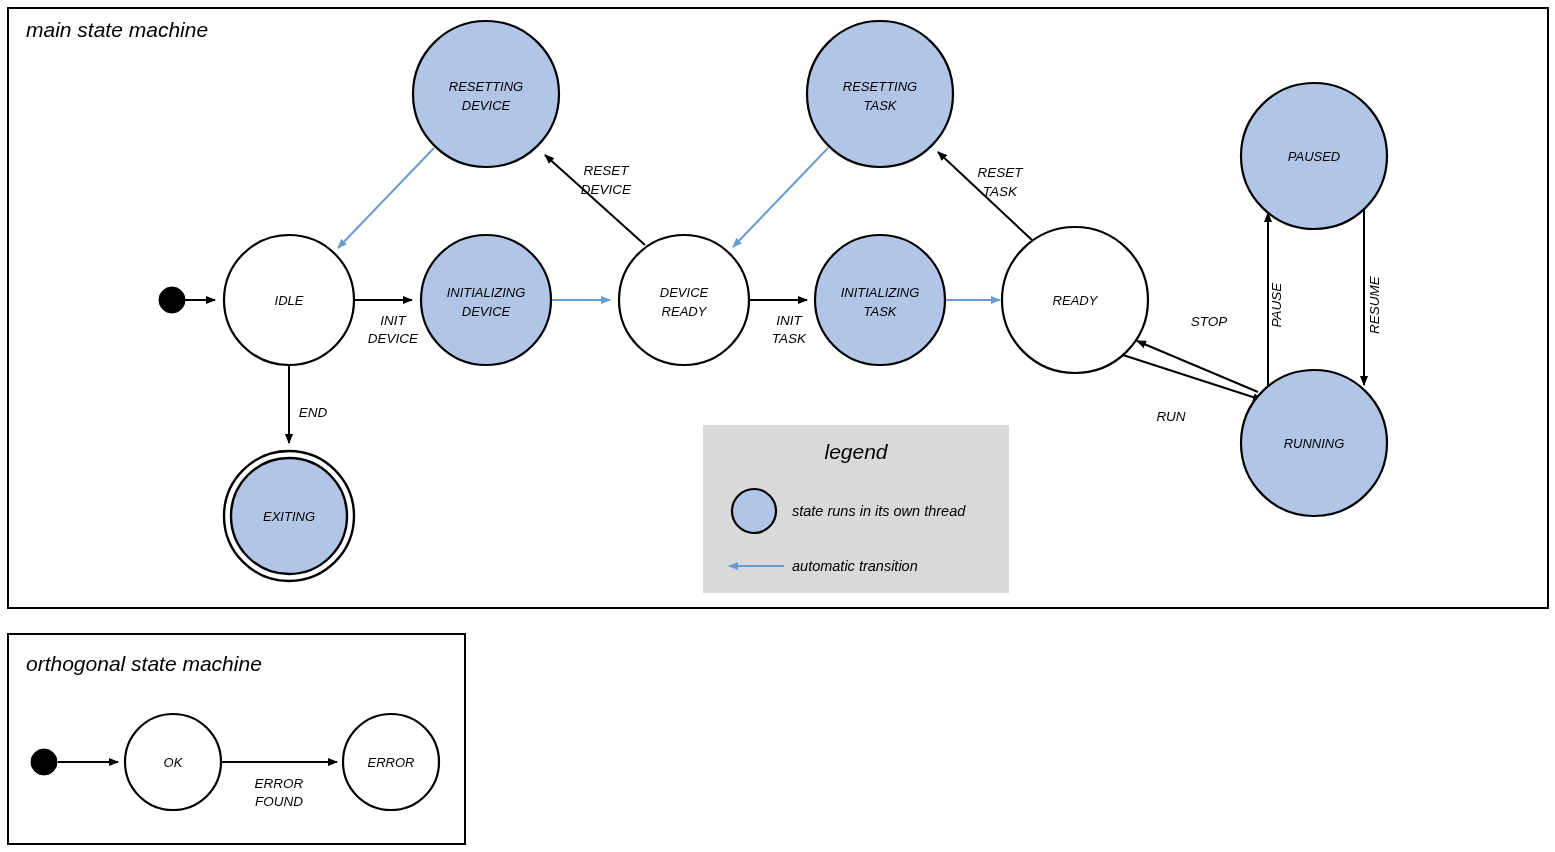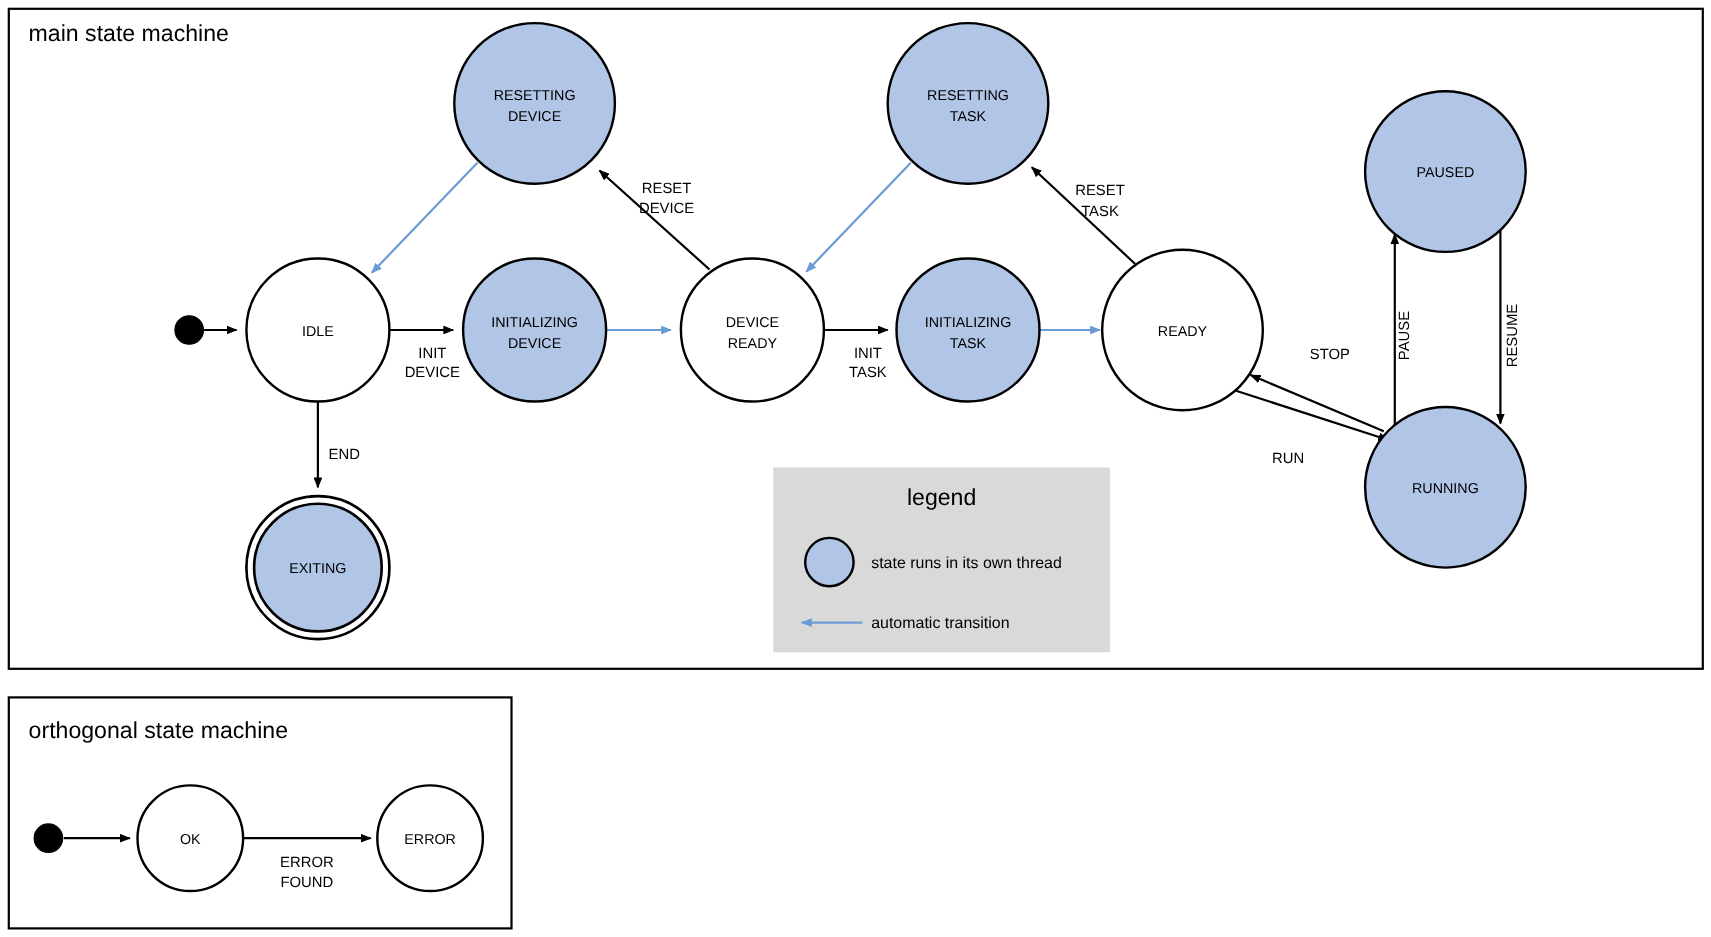--- a/index.html
+++ b/index.html
@@ -1,17 +1,17 @@
 <!DOCTYPE html>
 <html><head>
 <meta charset="utf-8">
 <style>
   html,body{margin:0;padding:0;background:#ffffff;}
   body{width:1555px;height:852px;font-family:"Liberation Sans",sans-serif;overflow:hidden;}
-  #stage{position:relative;width:1555px;height:852px;}
+  #stage{position:relative;width:1555px;height:852px;font-style:italic;}
   svg{display:block;}
   .frame-rect{fill:#ffffff;stroke:#000000;stroke-width:2;}
   .frame-title{font-size:21px;fill:#000000;font-family:"Liberation Sans",sans-serif;}
   .node-plain{fill:#ffffff;stroke:#000000;stroke-width:2.2;}
   .node-thread{fill:#b1c6e7;stroke:#000000;stroke-width:2.2;}
   .final-outer{fill:#ffffff;stroke:#000000;stroke-width:2.4;}
   .final-inner{fill:#b1c6e7;stroke:#000000;stroke-width:2.4;}
   .start-dot{fill:#000000;stroke:#000000;stroke-width:1;}
   .edge-black{stroke:#000000;stroke-width:2;fill:none;}
   .edge-blue{stroke:#6a9bd4;stroke-width:2;fill:none;}

